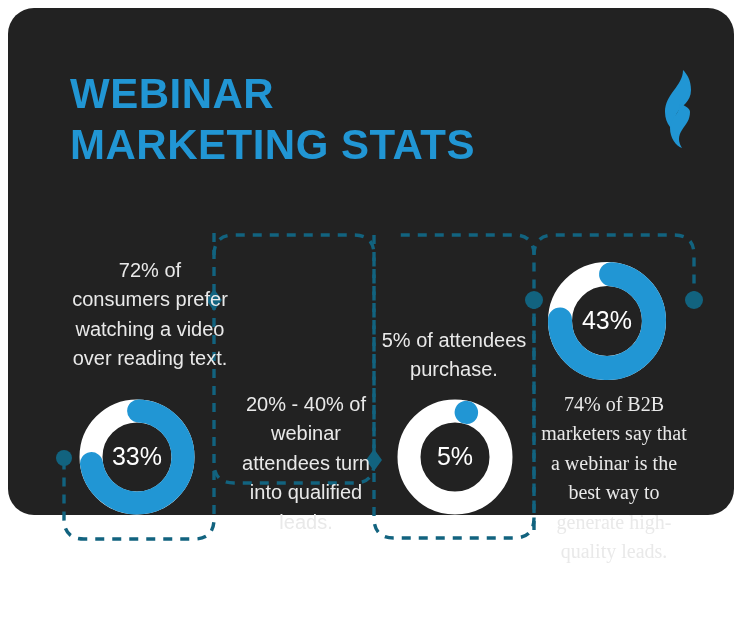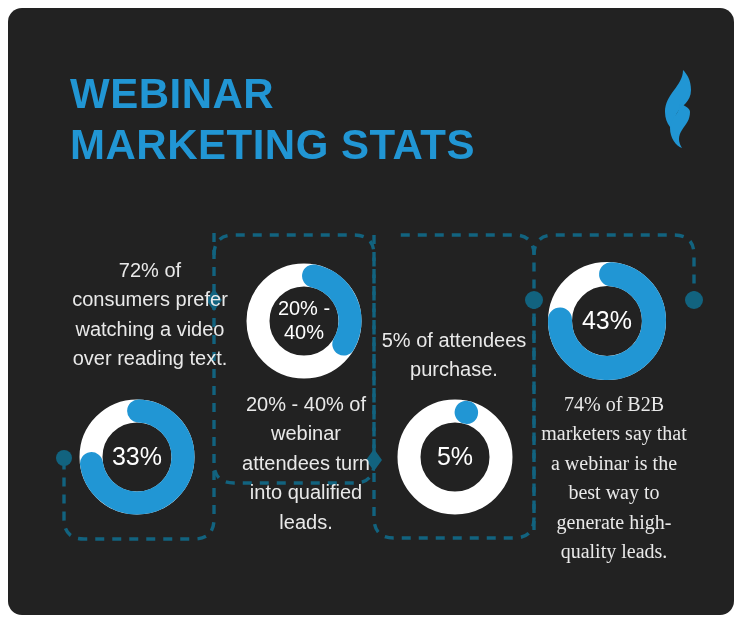--- a/index.html
+++ b/index.html
@@ -10,23 +10,23 @@
   }
   #root {
     position: relative;
     width: 742px; height: 623px;
     overflow: hidden;
     background: #ffffff;
   }
   .card {
     position: absolute;
     left: 8px; top: 8px;
-    width: 726px; height: 607px;
+    width: 726px; height: 507px;
     background: #222222;
-    border-radius: 14px;
+    border-radius: 26px;
   }
 
   
   .title {
     position: absolute;
     left: 62px; top: 60px;
     width: 520px;
     color: #2196d4;
     font-size: 42px;
     font-weight: bold;
@@ -133,30 +133,20 @@
     <div class="donut" style="left:68px; top:388px; width:122px; height:122px;">
       <svg viewBox="0 0 122 122" width="122" height="122">
         <circle cx="61" cy="61" r="46" fill="none" stroke="#ffffff" stroke-width="23"></circle>
         <circle cx="61" cy="61" r="46" fill="none" stroke="#2196d4" stroke-width="23" stroke-linecap="round" stroke-dasharray="208.2 81.0" transform="rotate(-88 61 61)"></circle>
       </svg>
       <div class="donut-label">
         <span>33%</span>
       </div>
     </div>
 
-    <div class="donut" style="left:235px; top:252px; width:122px; height:122px;">
-      <svg viewBox="0 0 122 122" width="122" height="122">
-        <circle cx="61" cy="61" r="46" fill="none" stroke="#ffffff" stroke-width="23"></circle>
-        <circle cx="61" cy="61" r="46" fill="none" stroke="#2196d4" stroke-width="23" stroke-linecap="round" stroke-dasharray="86.7 202.4" transform="rotate(-78 61 61)"></circle>
-      </svg>
-      <div class="donut-label small">
-        <span>20% -</span>
-        <span>40%</span>
-      </div>
-    </div>
 
     <div class="donut" style="left:386px; top:388px; width:122px; height:122px;">
       <svg viewBox="0 0 122 122" width="122" height="122">
         <circle cx="61" cy="61" r="46" fill="none" stroke="#ffffff" stroke-width="23"></circle>
         <circle cx="61" cy="61" r="46" fill="none" stroke="#2196d4" stroke-width="23" stroke-linecap="round" stroke-dasharray="0.5 288.6" transform="rotate(-76 61 61)"></circle>
       </svg>
       <div class="donut-label">
         <span>5%</span>
       </div>
     </div>

